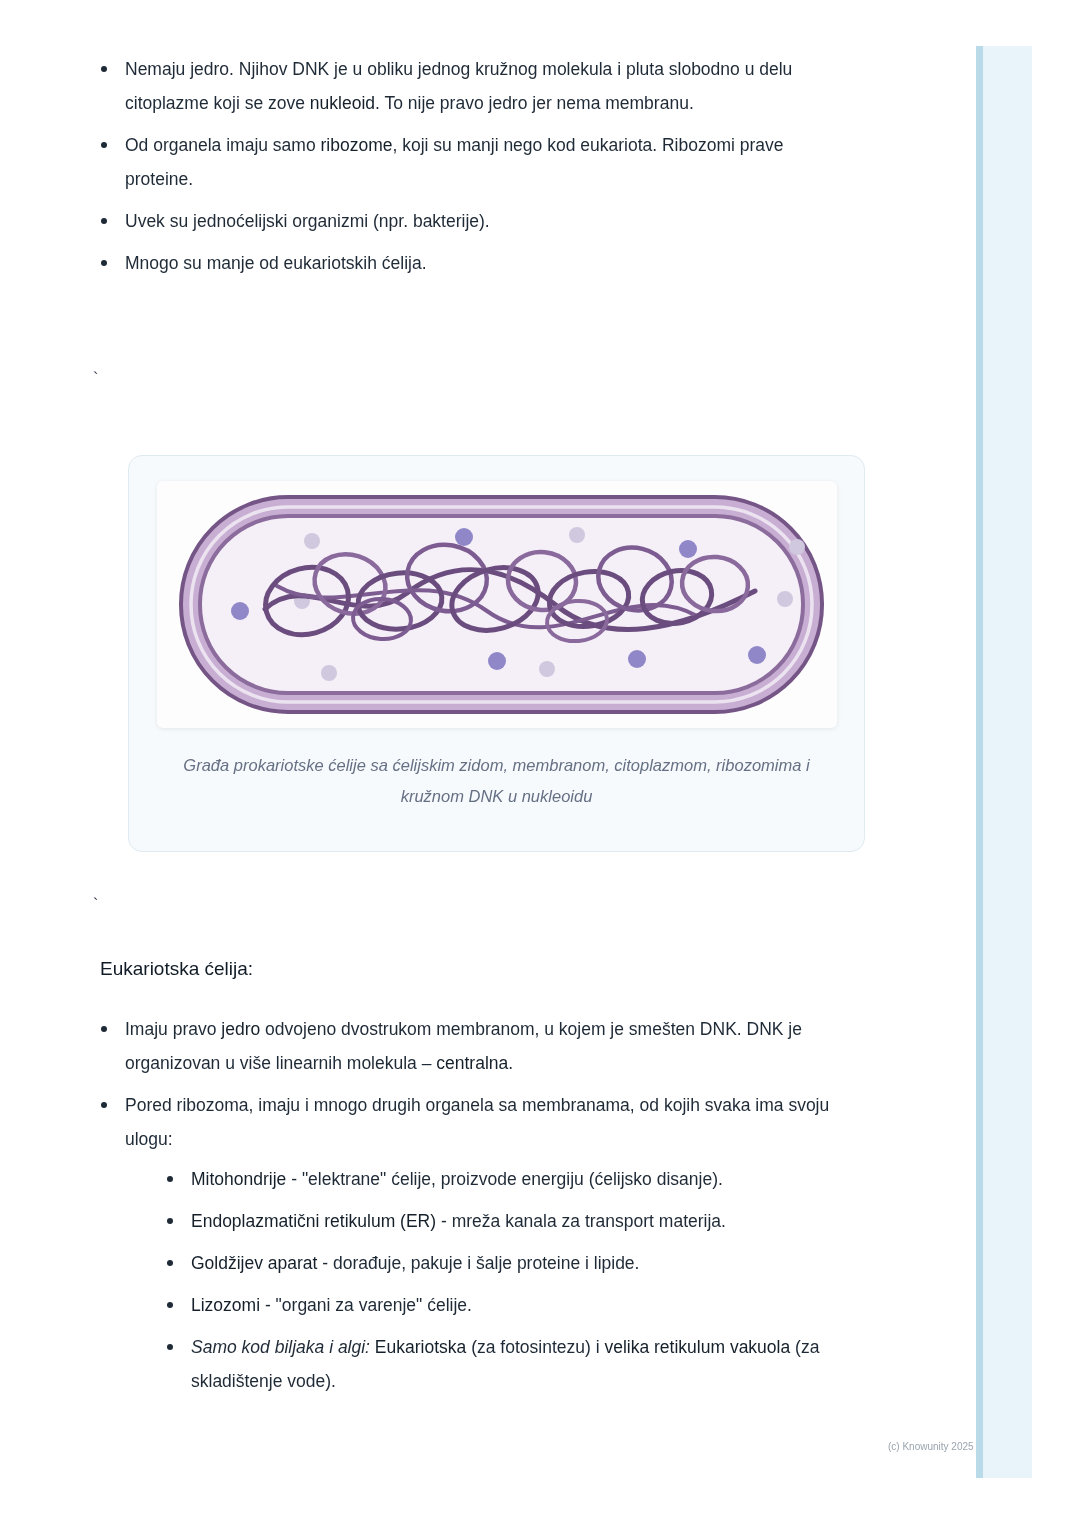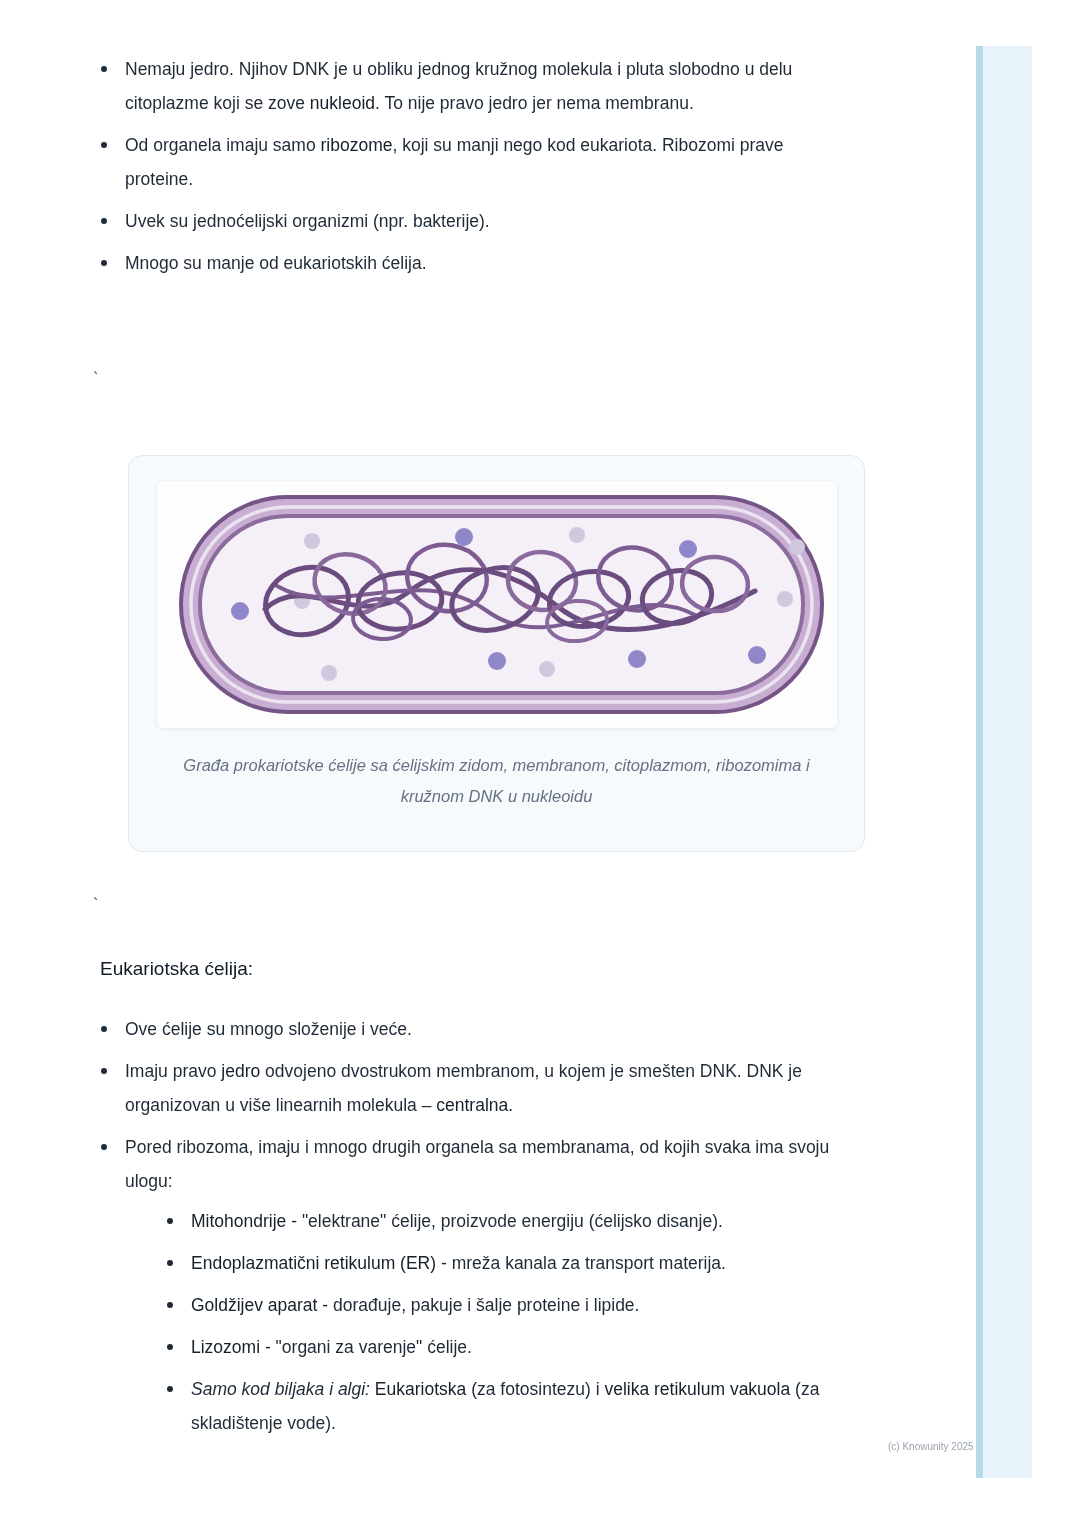--- a/index.html
+++ b/index.html
@@ -107,21 +107,20 @@
     </svg>
   </div>
   <div id="figure-caption">Građa prokariotske ćelije sa ćelijskim zidom, membranom, citoplazmom, ribozomima i kružnom DNK u nukleoidu</div>
 </div>
 
 <div id="tick2" class="tick">`</div>
 
 <div id="euk-heading">Eukariotska ćelija:</div>
 
 <ul id="list2" class="blist">
-    <li><span>Ove ćelije su mnogo složenije i veće.</span></li>
     <li><span>Imaju pravo </span><span class="b">jedro</span><span> odvojeno dvostrukom membranom, u kojem je smešten DNK. DNK je organizovan u više linearnih molekula – </span><span class="b">centralna</span><span>.</span></li>
     <li><span>Pored ribozoma, imaju i mnogo drugih organela sa membranama, od kojih svaka ima svoju ulogu:</span><ul class="blist nested">
         <li><span class="b">Mitohondrije</span><span> - "elektrane" ćelije, proizvode energiju (ćelijsko disanje).</span></li>
         <li><span class="b">Endoplazmatični retikulum (ER)</span><span> - mreža kanala za transport materija.</span></li>
         <li><span class="b">Goldžijev aparat</span><span> - dorađuje, pakuje i šalje proteine i lipide.</span></li>
         <li><span class="b">Lizozomi</span><span> - "organi za varenje" ćelije.</span></li>
         <li><span class="i">Samo kod biljaka i algi:</span><span> </span><span class="b">Eukariotska</span><span> (za fotosintezu) i </span><span class="b">velika retikulum vakuola</span><span> (za skladištenje vode).</span></li>
       </ul></li>
   </ul>
 

